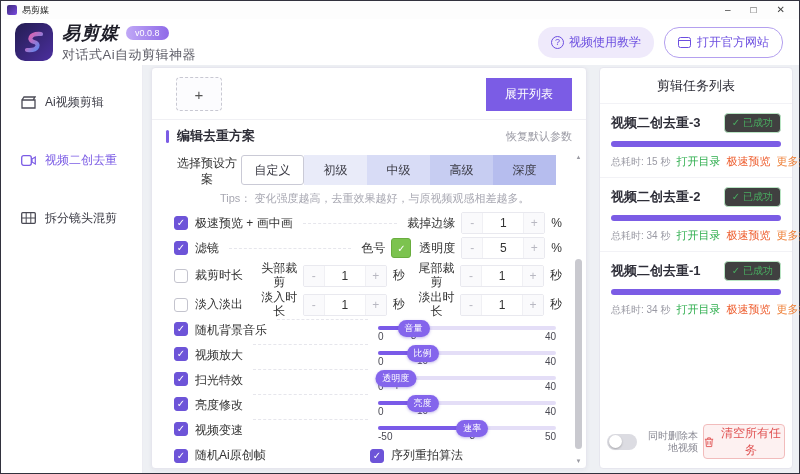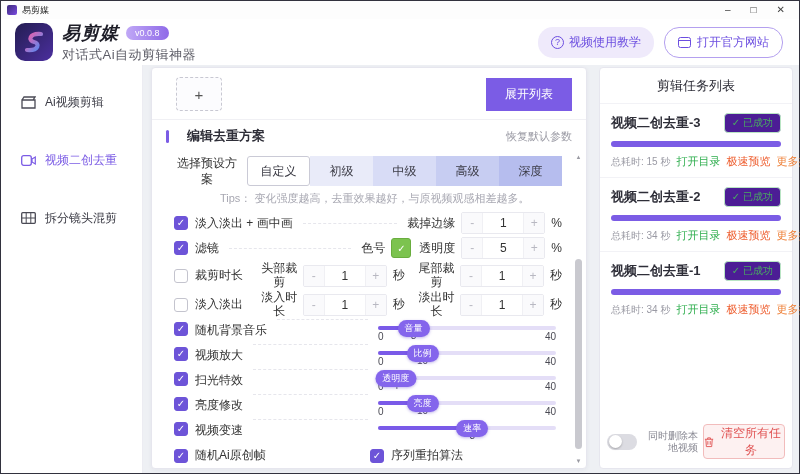--- a/index.html
+++ b/index.html
@@ -39,28 +39,28 @@
 
   
   .main-card { position:absolute; left:150px; top:2px; width:436px; height:402px; background:#fff; border:1px solid #e6e6ee; border-radius:4px; box-shadow:0 1px 4px rgba(40,40,80,.05); overflow:hidden; }
   .select-bar { display:flex; align-items:center; padding:9px 14px 8px 14px; }
   .select-text { font-size:13px; color:#333; }
   .select-count { color:#7b5ce5; font-weight:bold; }
   .add-btn { width:46px; height:34px; margin-left:10px; border:1px dashed #c8c8d2; border-radius:4px; background:#fcfcfe; color:#555; font-size:15px; cursor:pointer; }
   .expand-btn { margin-left:auto; background:#7b5ce5; color:#fff; border:none; border-radius:0; font-size:12px; padding:8px 19px; cursor:pointer; }
   .hr { height:1px; background:#f0f0f4; }
   .section-row { display:flex; align-items:center; padding:7px 14px 5px 14px; }
-  .section-title { display:flex; align-items:center; gap:18px; font-size:13px; font-weight:bold; color:#2e2e38; }
+  .section-title { display:flex; align-items:center; gap:8px; font-size:13px; font-weight:bold; color:#2e2e38; }
   .section-bar { width:3px; height:13px; background:#7b5ce5; border-radius:2px; }
   .reset-link { margin-left:auto; font-size:11px; color:#9a9aa4; cursor:pointer; }
 
   .scroll-region { position:relative; height:320px; overflow:hidden; padding:2px 24px 0 14px; }
 
   
-  .preset-row { display:flex; align-items:center; gap:7px; margin:3px 0 4px 8px; }
+  .preset-row { display:flex; align-items:flex-start; gap:1px; margin:3px 0 4px 8px; }
   .preset-label { width:66px; font-size:12px; color:#333; text-align:center; line-height:1.35; }
   .seg-group { display:flex; }
   .seg-btn { width:63px; height:30px; border:none; font-size:12px; color:#3a3a44; cursor:pointer; }
   .seg-0 { background:#fff; border:1px solid #cacad6; border-radius:3px; z-index:2; }
   .seg-1 { background:#e9ebf9; }
   .seg-2 { background:#d8dcf6; }
   .seg-3 { background:#c7cdf2; }
   .seg-4 { background:#b6bdee; }
   .tips { font-size:11px; color:#a8a8b2; margin:2px 0 4px 54px; height:16px; }
 
@@ -101,21 +101,21 @@
   .sb-arrow { position:absolute; left:0; width:9px; text-align:center; font-size:6px; color:#9a9aa2; }
   .sb-up { top:0; } .sb-down { bottom:0; }
   .sb-thumb { position:absolute; left:1px; width:7px; top:105px; height:190px; background:#c9c9cf; border-radius:4px; }
 
   
   .task-card { position:absolute; left:598px; top:2px; width:194px; height:402px; background:#fff; border:1px solid #e6e6ee; border-radius:4px; }
   .task-title { text-align:center; font-size:13px; color:#2e2e38; padding:9px 0 8px 0; }
   .task-item { padding:9px 11px 8px 11px; border-top:1px solid #f2f2f6; }
   .ti-head { display:flex; align-items:center; justify-content:space-between; }
   .ti-name { font-size:13px; color:#2e2e38; font-weight:bold; }
-  .badge { background:#4c1d95; color:#49ad60; border:1px solid #b9e5c4; font-size:10px; padding:2px 7px; border-radius:4px; white-space:nowrap;text-align:right; }
+  .badge { background:#404040; color:#49ad60; border:1px solid #b9e5c4; font-size:10px; padding:2px 7px; border-radius:4px; white-space:nowrap;text-align:right; }
   .progress { height:6px; background:#7b5ce5; border-radius:3px; margin:8px 0 7px 0; }
   .ti-foot { display:flex; align-items:center; font-size:11px; white-space:nowrap; }
   .ti-time { color:#9a9aa4; font-size:10px; margin-right:auto; }
   .lnk { cursor:pointer; margin-left:6px; }
   .lnk-green { color:#2fae4e; }
   .lnk-red { color:#ee5d2e; }
   .lnk-orange { color:#ee7f36; }
   .task-footer { position:absolute; left:7px; right:7px; bottom:9px; display:flex; align-items:center; gap:5px; }
   .toggle { width:30px; height:16px; border-radius:8px; background:#dcdce2; position:relative; flex:none; cursor:pointer; }
   .knob { position:absolute; left:2px; top:1.5px; width:13px; height:13px; border-radius:50%; background:#fff; box-shadow:0 1px 2px rgba(0,0,0,.25); }
@@ -225,21 +225,21 @@
             <button class="seg-btn seg-3">高级</button>
             <button class="seg-btn seg-4">深度</button>
           </span>
         </div>
         <div class="tips">Tips： 变化强度越高，去重效果越好，与原视频观感相差越多。</div>
 
         <div class="prow h24">
           <span class="cb checked">
               <span class="ck">✓</span>
             </span>
-          <span class="plabel">淡入淡出 + 画中画</span>
+          <span class="plabel">极速预览 + 画中画</span>
           <span class="leader"></span>
           <span class="fld">裁掉边缘</span>
           <span class="stepper">
             <button class="st-btn">-</button>
             <span class="st-val">1</span>
             <button class="st-btn">+</button>
           </span>
           <span class="unit">%</span>
         </div>
 
@@ -380,20 +380,24 @@
           <span class="cb checked">
               <span class="ck">✓</span>
             </span>
           <span class="plabel">视频变速</span>
           <span class="leader"></span>
           <div class="slider">
             <div class="sl-track">
                 <div class="sl-fill" style="width: 53%;"></div>
               </div>
             <div class="sl-handle" style="left: 53%;">速率</div>
+            <div class="sl-scale">
+                <span>-50</span>
+                <span>50</span>
+              </div>
             <span class="sl-val" style="left: 53%;">3</span>
           </div>
         </div>
 
         <div class="prow frow">
           <span class="fcol1">
             <span class="cb checked">
                 <span class="ck">✓</span>
               </span>
             <span class="plabel">随机Ai原创帧</span>

